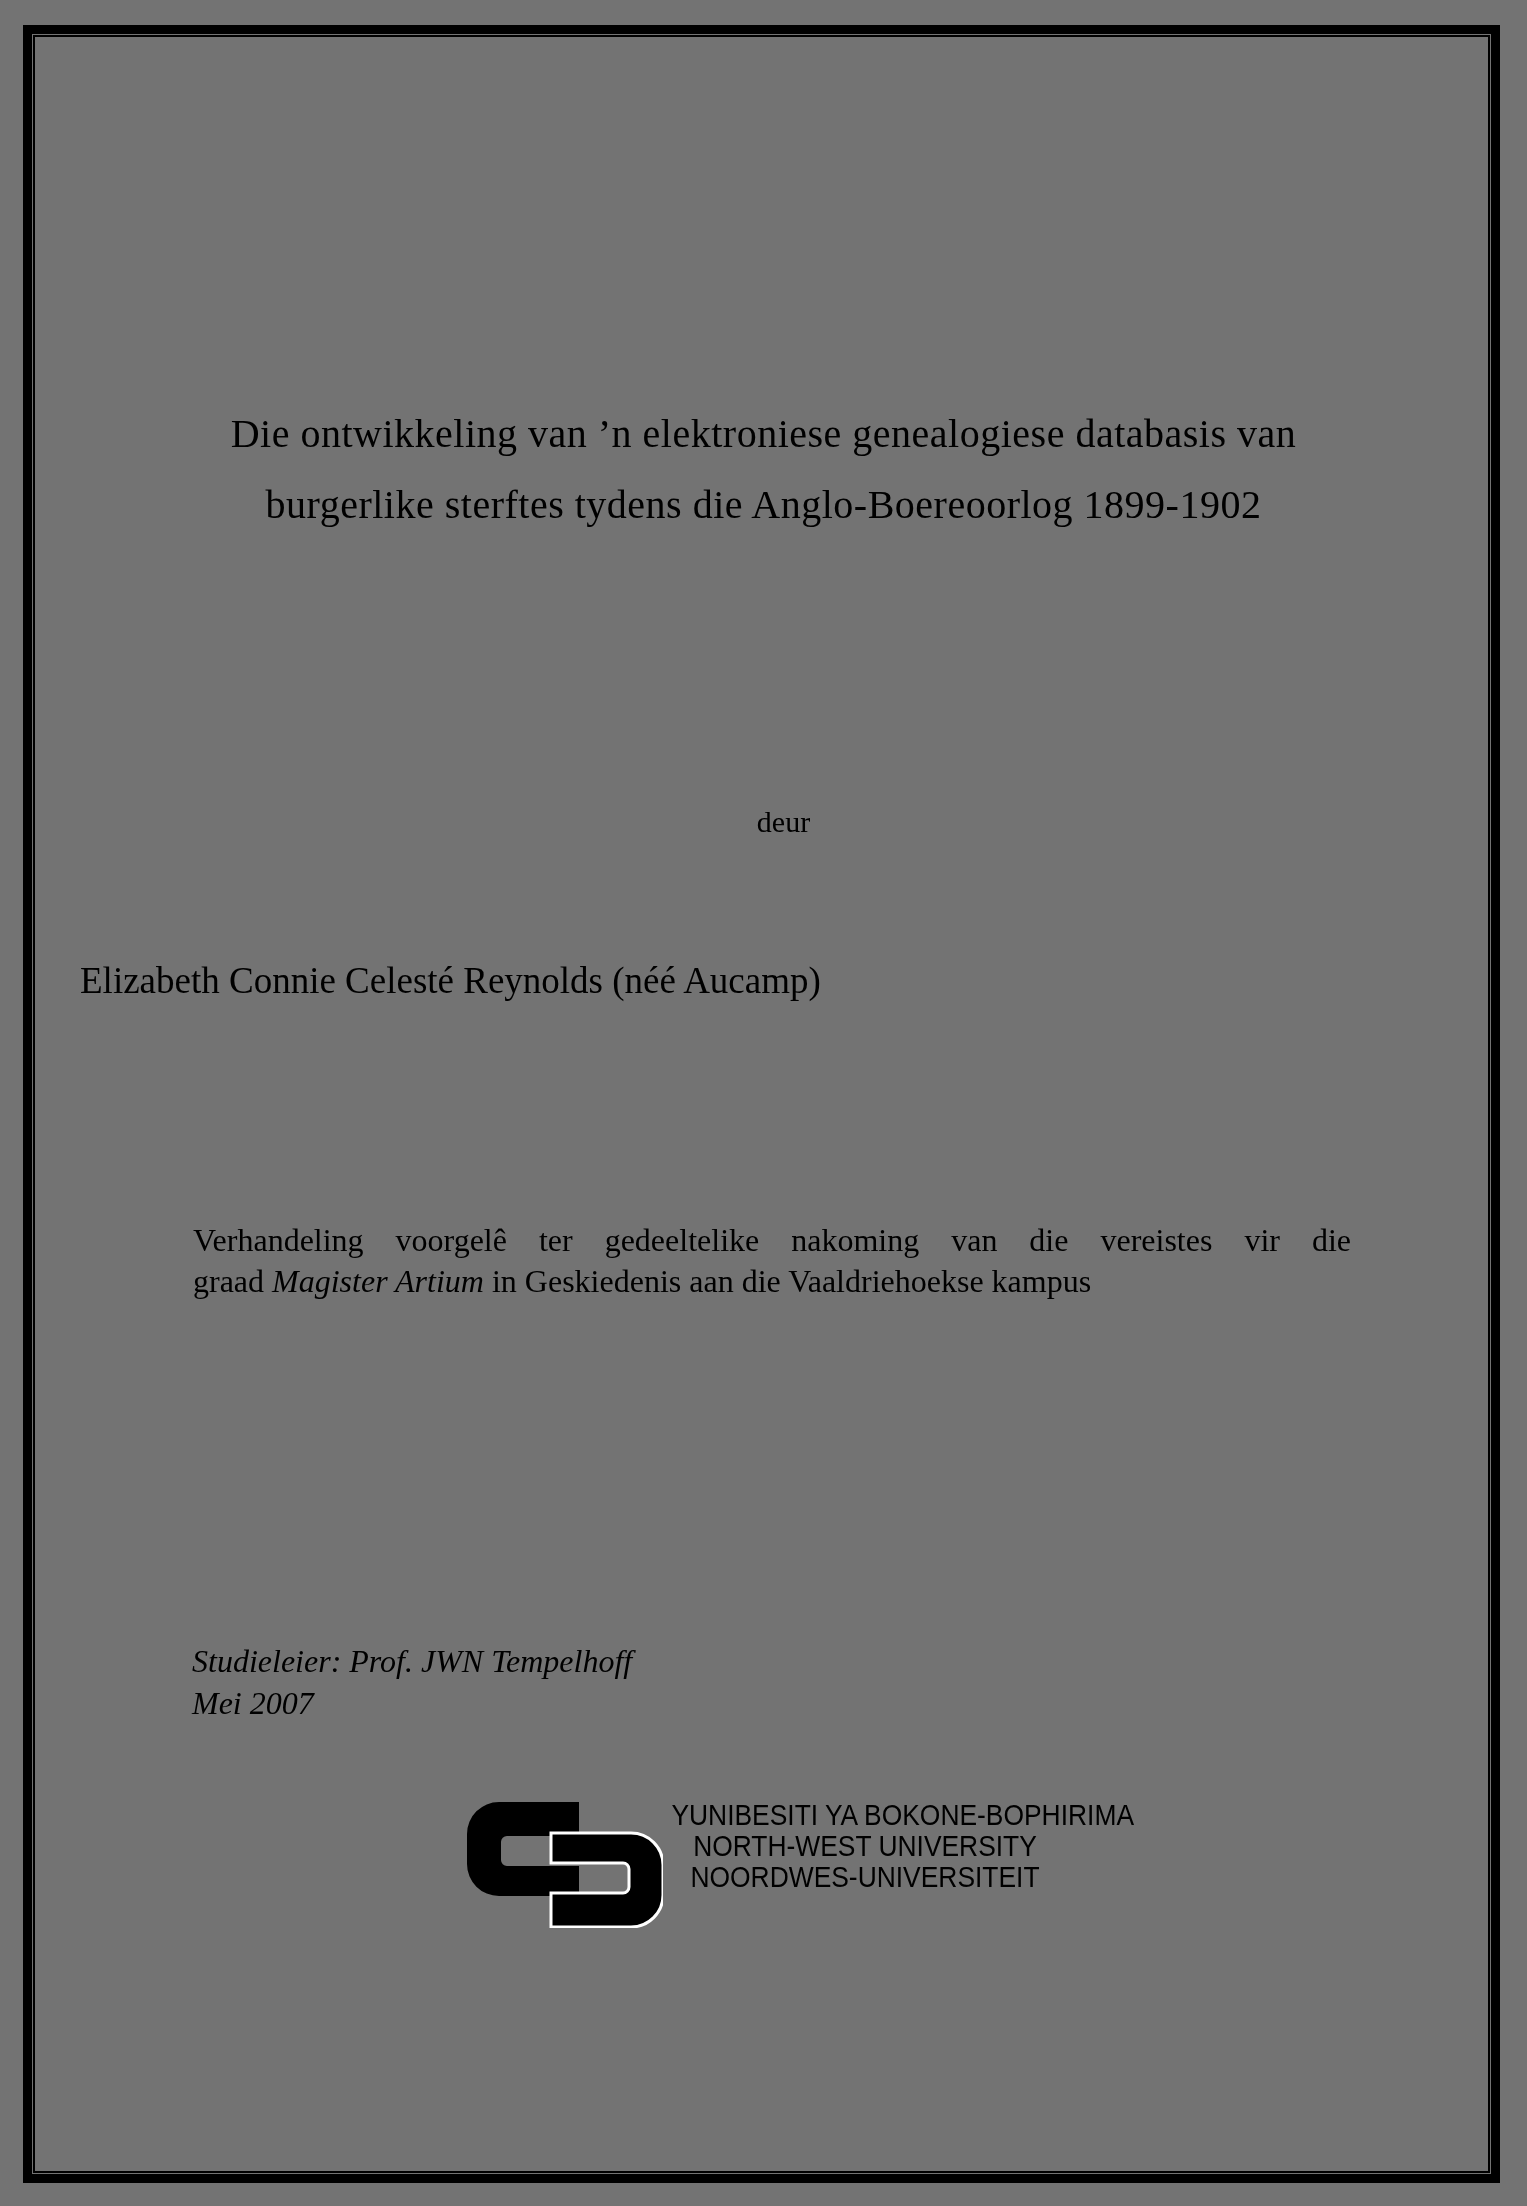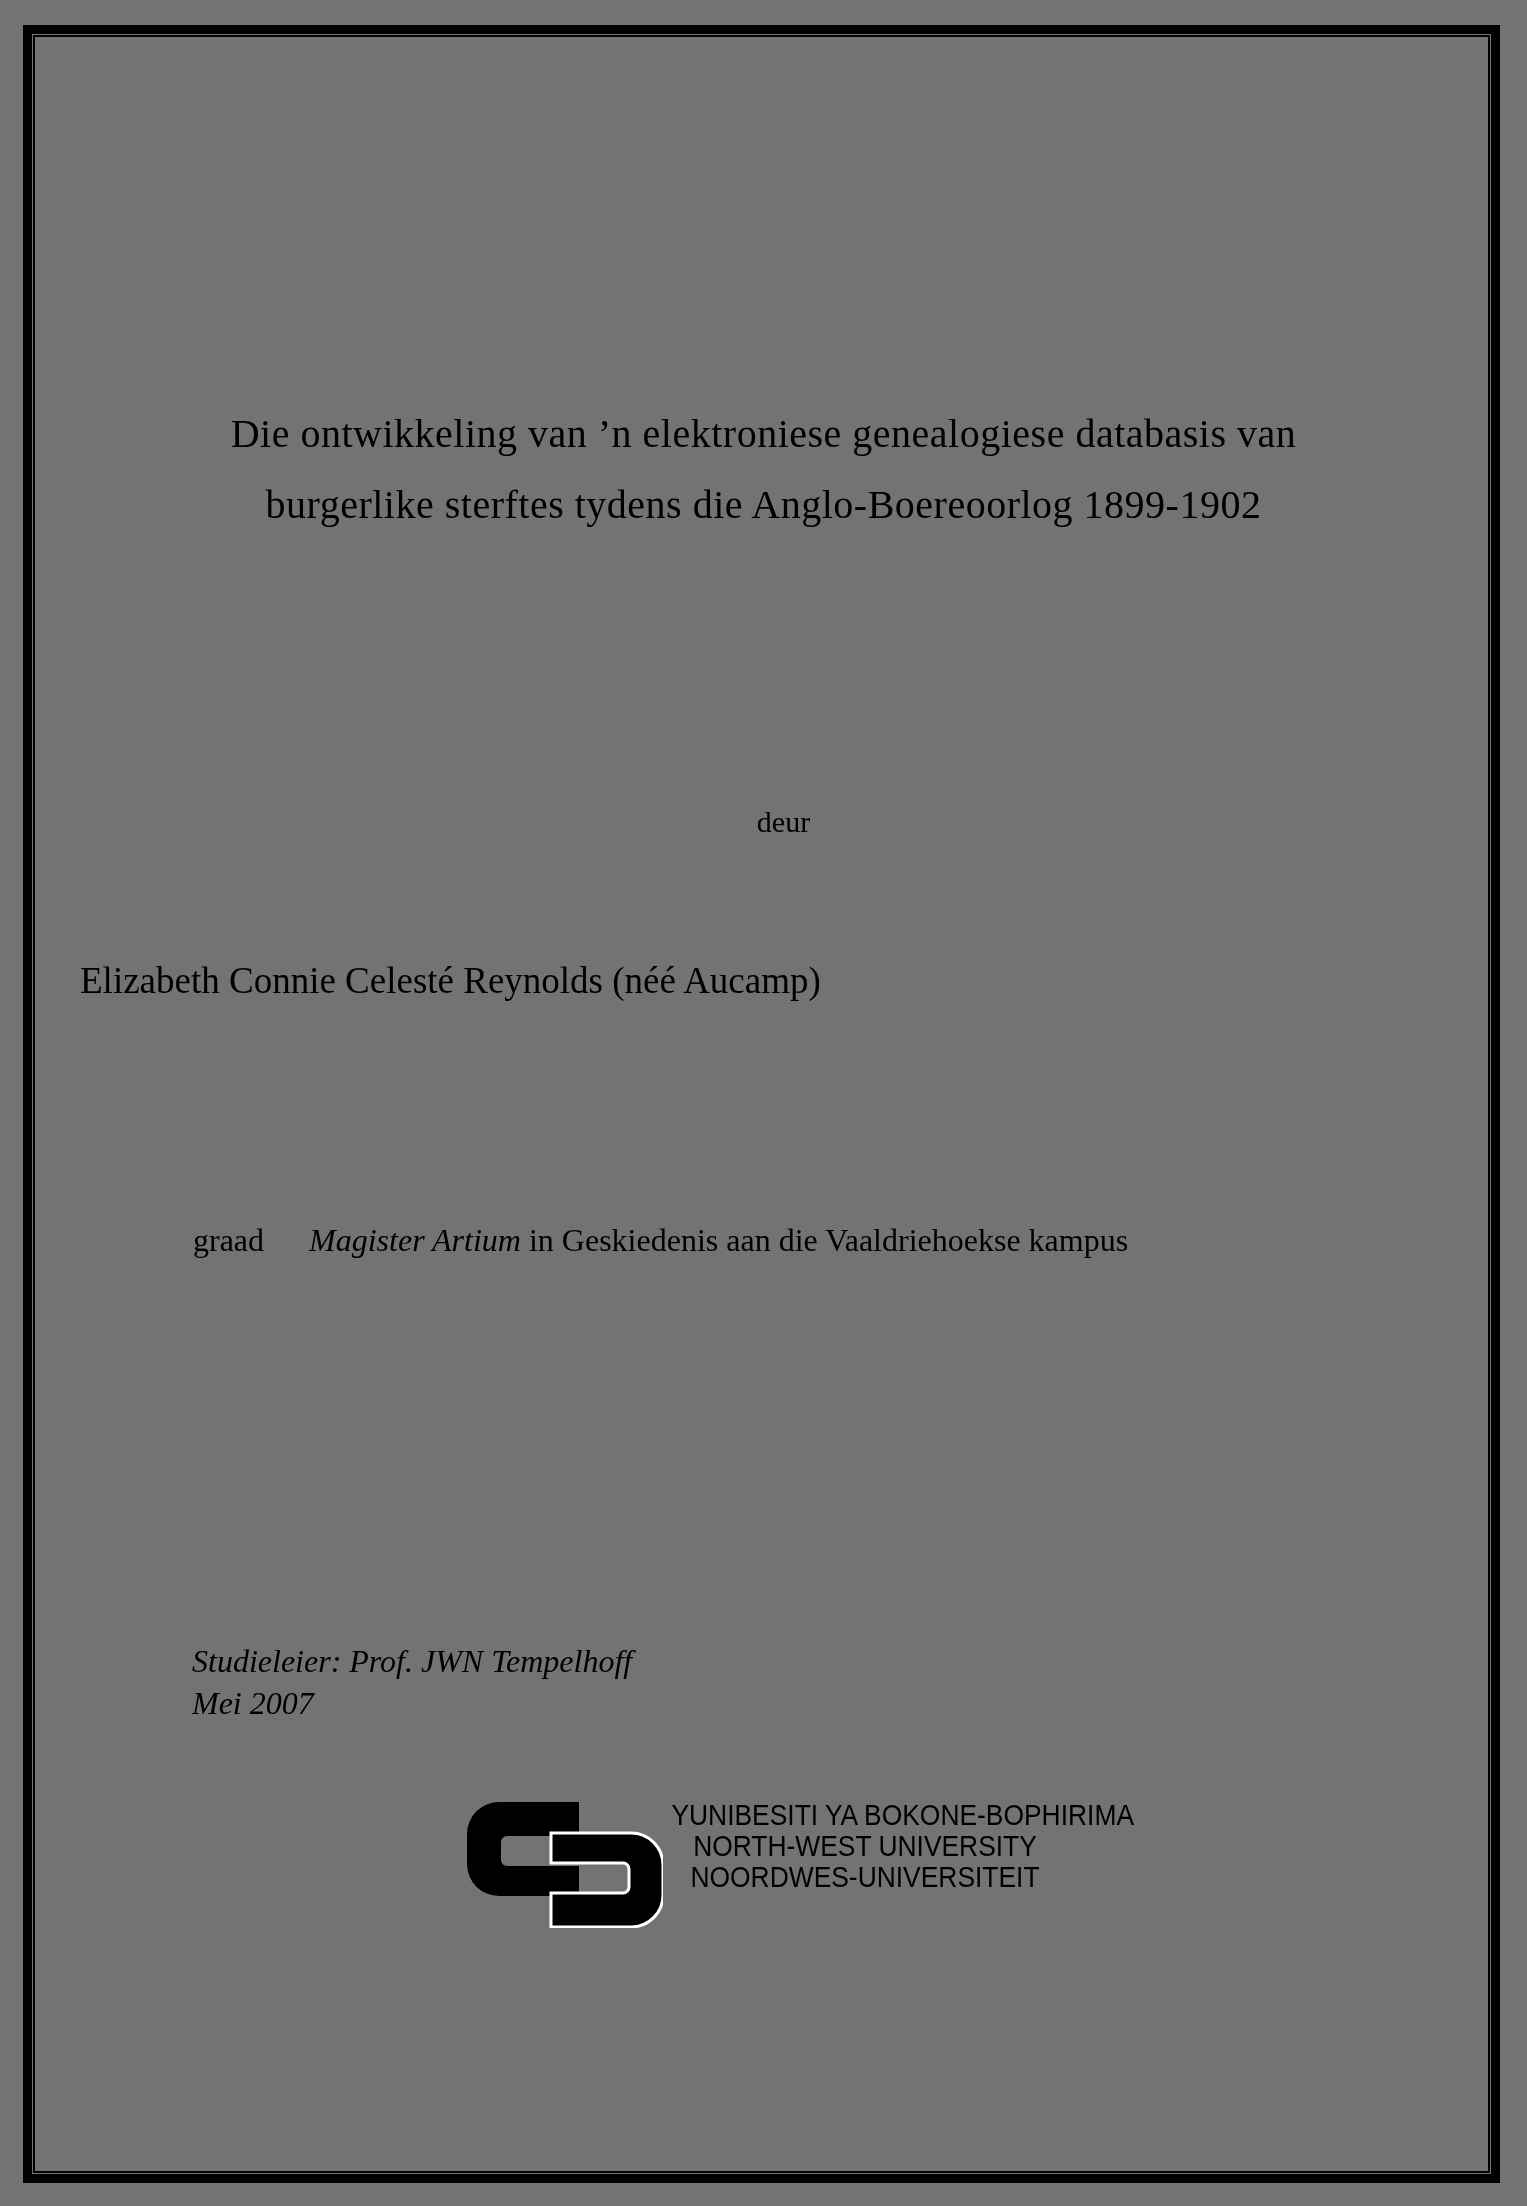--- a/index.html
+++ b/index.html
@@ -30,21 +30,21 @@
   .author {
     position:absolute; left:80px; right:40px; top:958px;
     font-size:37px; line-height:46px; text-align:left;
   }
   .statement {
     position:absolute; left:193px; top:1220px; width:1158px;
     font-size:32px; line-height:41px;
   }
   .statement .line { display:block; }
   .statement .justified { text-align:justify; text-align-last:justify; }
-  .statement em { font-style:italic;margin-left:37px; }
+  .statement em { font-style:italic; }
   .supervisor {
     position:absolute; left:192px; top:1640px;
     font-size:32px; line-height:42px;font-style:italic;
   }
   .supervisor div { white-space:nowrap; }
   .logo-mark {
     position:absolute; left:467px; top:1802px;
     width:196px; height:126px;
   }
   .logo-text {
@@ -66,20 +66,21 @@
   <div class="title">
     <span class="title-line">Die ontwikkeling van ’n elektroniese genealogiese databasis van</span>
     <span class="title-line">burgerlike sterftes tydens die Anglo-Boereoorlog 1899-1902</span>
   </div>
 
   <div class="byline-word">deur</div>
 
   <div class="author">Elizabeth Connie Celesté Reynolds (néé Aucamp)</div>
 
   <div class="statement">
+    <span class="line justified">Verhandeling voorgelê ter gedeeltelike nakoming van die vereistes vir die</span>
     <span class="line"><span>graad </span><em>Magister Artium</em><span> in Geskiedenis aan die Vaaldriehoekse kampus</span></span>
   </div>
 
   <div class="supervisor">
     <div>Studieleier: Prof. JWN Tempelhoff</div>
     <div>Mei 2007</div>
   </div>
 
   <svg class="logo-mark" viewBox="0 0 196 126" xmlns="http://www.w3.org/2000/svg" aria-hidden="true">
     <defs>

